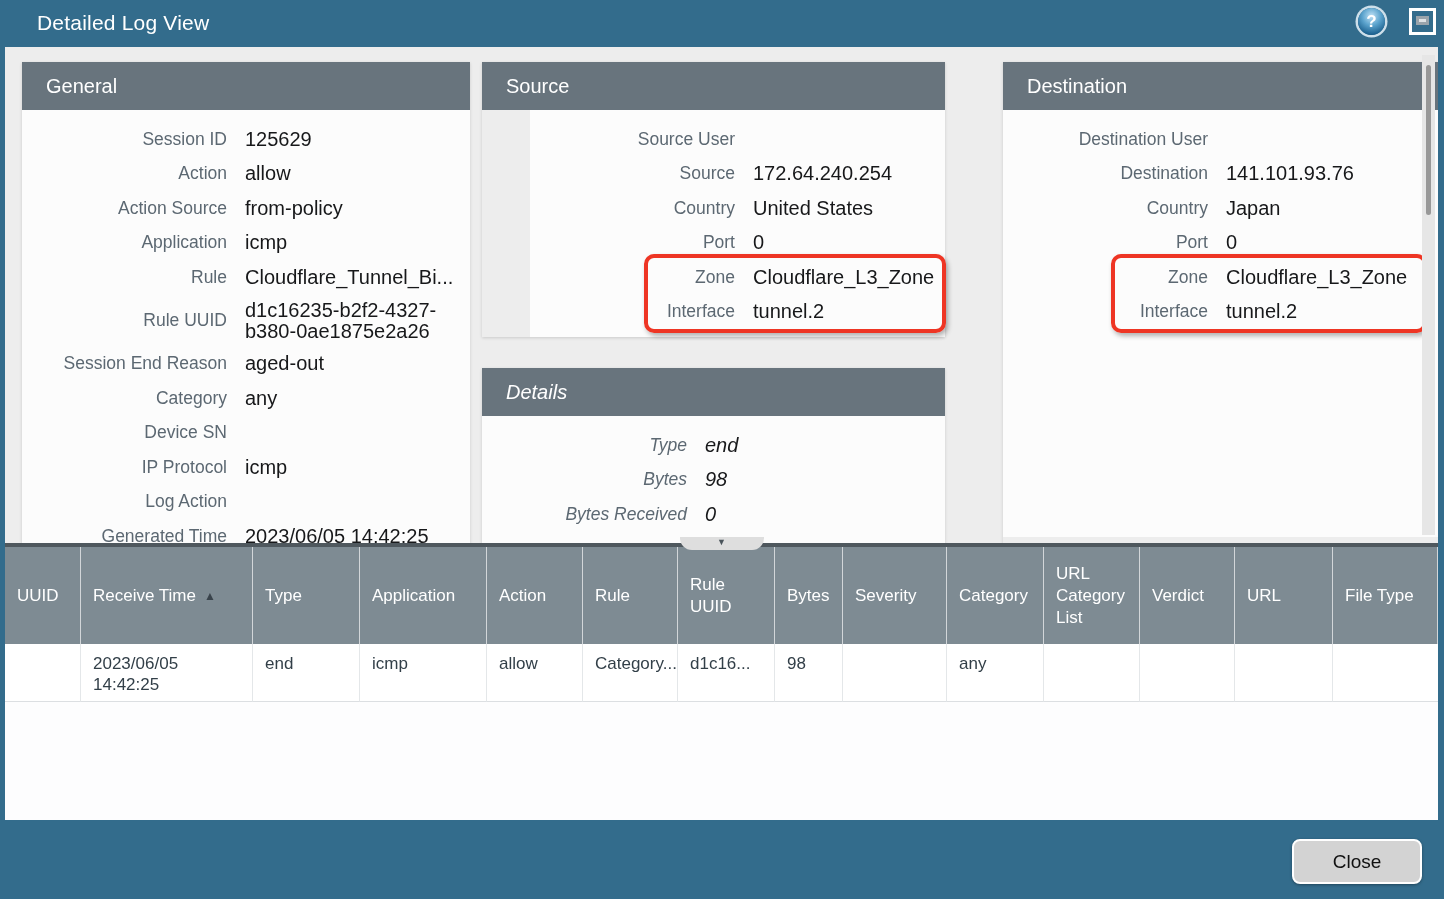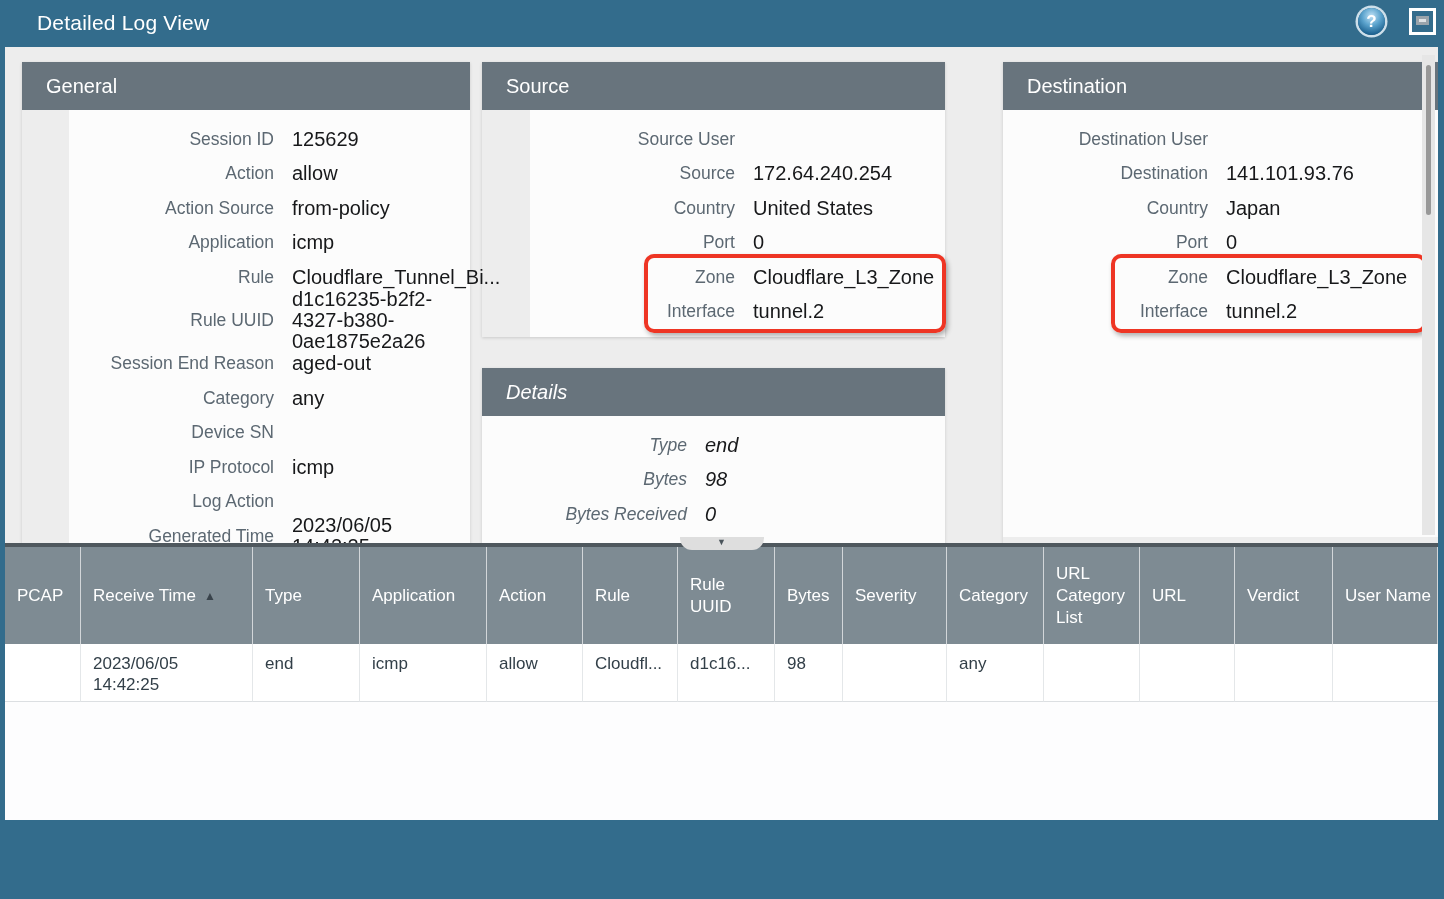--- a/index.html
+++ b/index.html
@@ -35,21 +35,21 @@
     position:absolute; left:5px; top:47px; width:1433px; height:496px;
     background:#ededed; overflow:hidden;
   }
   .panel { position:absolute; box-shadow: 0 1px 3px rgba(0,0,0,0.15); }
   .panel-header {
     height:48px; background:#68747d; color:#ffffff; font-size:20px;
     display:flex; align-items:center; padding-left:24px;
   }
   .panel-body { background:#fcfcfc; position:relative; padding-top:12px; }
   .p-general      { left:17px;  top:15px;  width:448px; height:620px; }
-  .p-general      .panel-body { height:572px;margin-left:47px; }
+  .p-general      .panel-body { height:572px; }
   .p-source       { left:477px; top:15px;  width:463px; height:275px; }
   .p-source       .panel-body { height:227px;margin-left:48px; }
   .p-details      { left:477px; top:321px; width:463px; height:300px;font-style:italic; }
   .p-details      .panel-body { height:252px; }
   .p-destination  { left:998px; top:15px;  width:457px; height:582px; }
   .p-destination  .panel-body { height:427px; }
 
   .frow { display:flex; align-items:center; height:34.5px; }
   .frow.tall { height:52px; }
   .frow .lbl {
@@ -274,21 +274,21 @@
       <div class="scroll-thumb"></div>
     </div>
   </div>
 
   <div class="table-zone">
     <div class="collapse-handle">
       <span class="tri">▼</span>
     </div>
     <div class="tbl">
       <div class="th">
-          <span>PCAP</span>
+          <span>UUID</span>
         </div>
       <div class="th">
           <span>Receive Time</span>
           <span class="sort-icon">▲</span>
         </div>
       <div class="th">
           <span>Type</span>
         </div>
       <div class="th">
           <span>Application</span>
@@ -308,42 +308,45 @@
       <div class="th">
           <span>Severity</span>
         </div>
       <div class="th">
           <span>Category</span>
         </div>
       <div class="th">
           <span>URL Category List</span>
         </div>
       <div class="th">
+          <span>Verdict</span>
+        </div>
+      <div class="th">
           <span>URL</span>
         </div>
       <div class="th">
-          <span>Verdict</span>
-        </div>
-      <div class="th">
-          <span>User Name</span>
+          <span>File Type</span>
         </div>
 
       <div class="trow">
         <div class="td"></div>
         <div class="td">2023/06/05 14:42:25</div>
         <div class="td">end</div>
         <div class="td">icmp</div>
         <div class="td">allow</div>
-        <div class="td">Cloudfl...</div>
+        <div class="td">Category...</div>
         <div class="td">d1c16...</div>
         <div class="td">98</div>
         <div class="td"></div>
         <div class="td">any</div>
         <div class="td"></div>
         <div class="td"></div>
         <div class="td"></div>
         <div class="td"></div>
       </div>
     </div>
   </div>
 
+  <div class="footer">
+    <button class="close-btn">Close</button>
+  </div>
 
 </div>
 
 </body></html>

